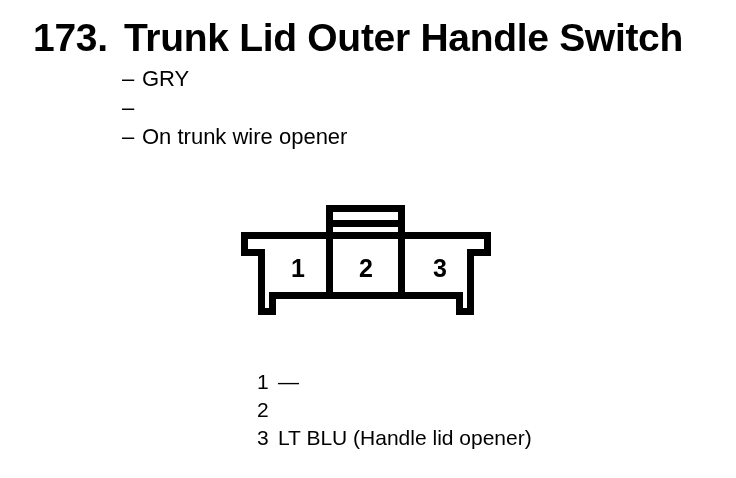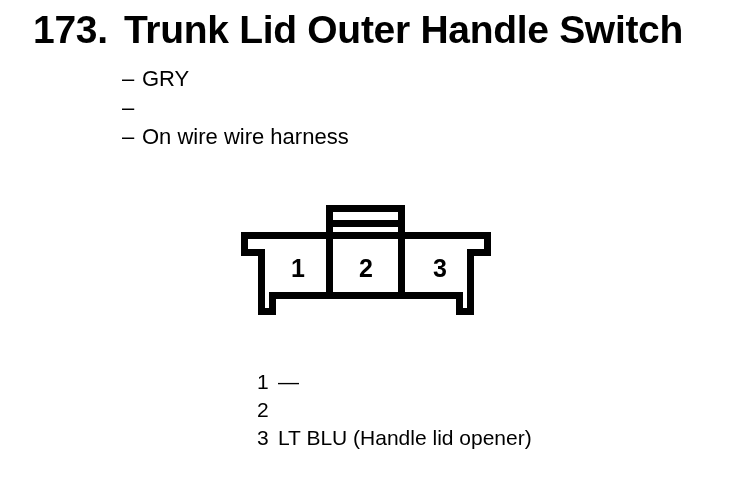--- a/index.html
+++ b/index.html
@@ -14,21 +14,21 @@
     font-family: "Liberation Sans", sans-serif;
     position: relative;
     overflow: hidden;
   }
   .page {
     position: absolute;
     inset: 0;
   }
   .title-row {
     position: absolute;
-    top: 8px;
+    top: 16px;
     left: 33px;
     display: flex;
     white-space: nowrap;
   }
   .title-num {
     font-size: 39px;
     font-weight: bold;
     letter-spacing: -0.3px;
     width: 91px;
     flex: 0 0 91px;
@@ -95,21 +95,21 @@
   <div class="notes">
     <div class="note">
       <span class="note-dash">–</span>
       <span>GRY</span>
     </div>
     <div class="note">
       <span class="note-dash">–</span>
     </div>
     <div class="note">
       <span class="note-dash">–</span>
-      <span>On wire wire harness</span>
+      <span>On trunk wire opener</span>
     </div>
   </div>
 
   <svg class="connector" width="736" height="478" viewBox="0 0 736 478" shape-rendering="crispEdges">
     <path d="M244,235 H487 V252 H470 V311 H459 V295 H272 V311 H261 V252 H244 Z" fill="none" stroke="#000000" stroke-width="7" stroke-linejoin="miter"></path>
     <path d="M329,295 V208 H401 V295 M329,223 H401" fill="none" stroke="#000000" stroke-width="7" stroke-linejoin="miter"></path>
   </svg>
 
   <span class="pin-label" style="left:298px; top:268px;">1</span>
   <span class="pin-label" style="left:366px; top:268px;">2</span>

